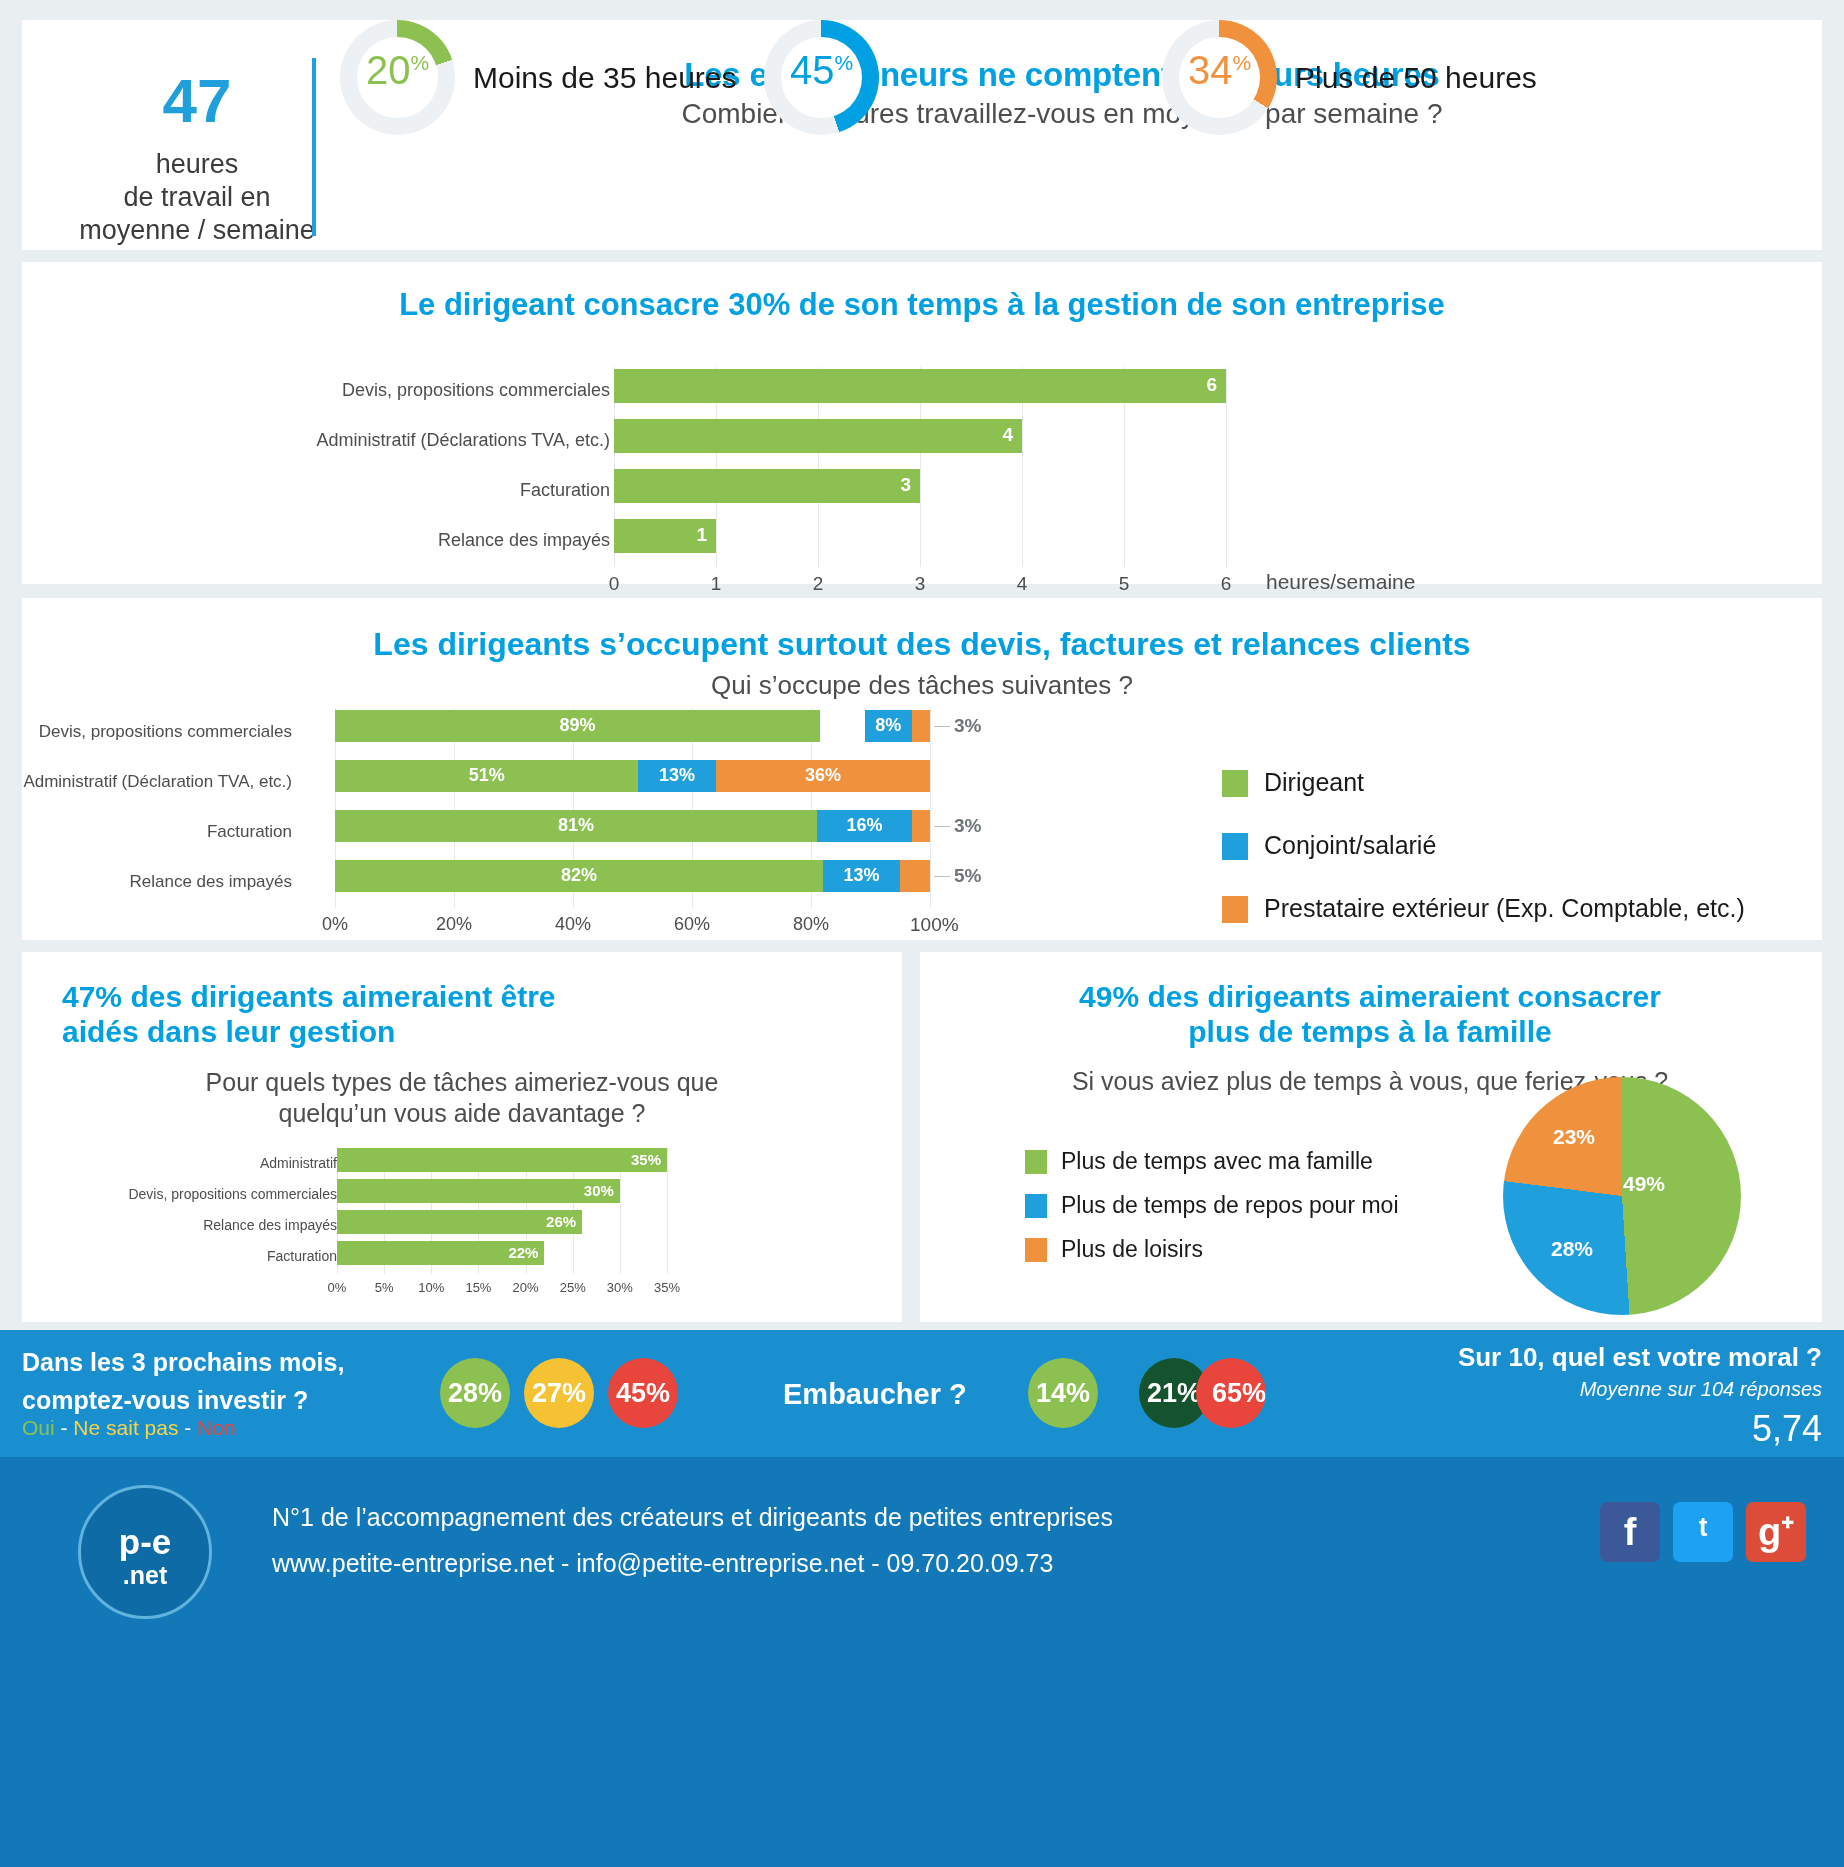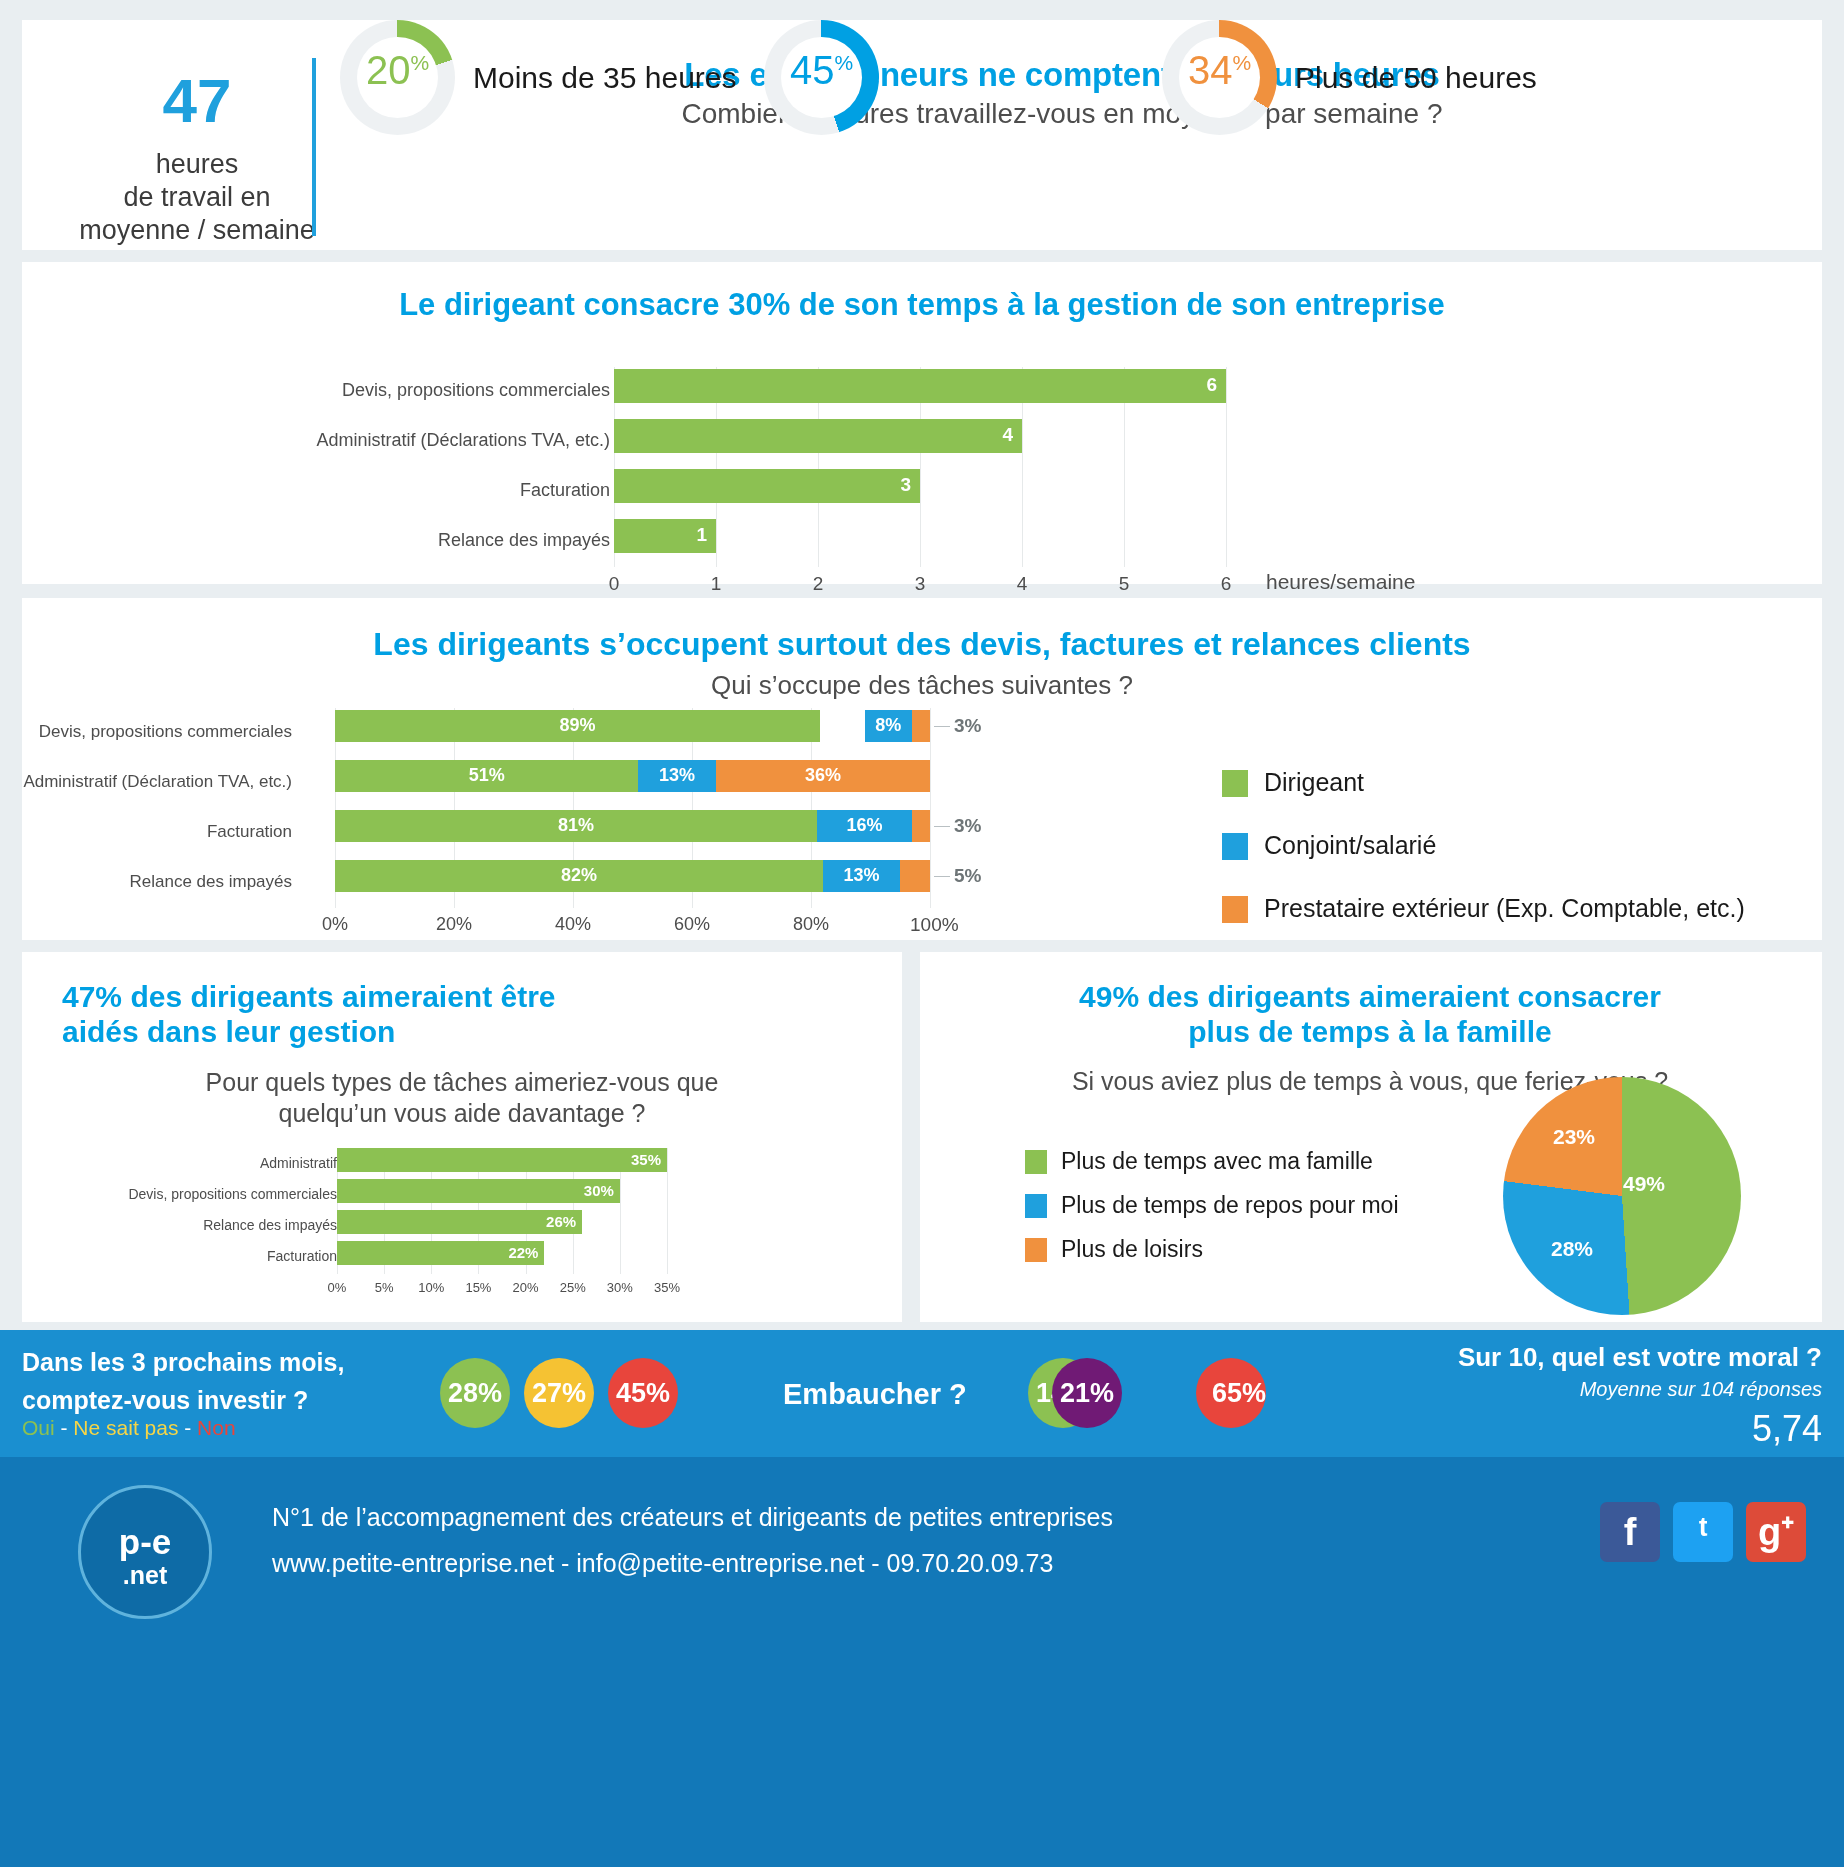--- a/index.html
+++ b/index.html
@@ -424,21 +424,21 @@
       <span class="ans-oui">Oui</span><span class="ans-sep"> - </span><span class="ans-nsp">Ne sait pas</span><span class="ans-sep"> - </span><span class="ans-non">Non</span>
     </div>
     <div id="investcircles">
         <div class="circ" style="left: 440px; top: 28px; background: rgb(140, 193, 82);">28%</div>
         <div class="circ" style="left: 524px; top: 28px; background: rgb(245, 194, 51);">27%</div>
         <div class="circ" style="left: 608px; top: 28px; background: rgb(232, 69, 60);">45%</div>
       </div>
     <div class="bar-lbl" style="left:783px;top:48px;">Embaucher ?</div>
     <div id="hirecircles">
         <div class="circ" style="left: 1028px; top: 28px; background: rgb(140, 193, 82);">14%</div>
-        <div class="circ" style="left: 1052px; top: 28px; background: #701a75;">21%</div>
+        <div class="circ" style="left: 1139px; top: 28px; background: #14532d;">21%</div>
         <div class="circ" style="left: 1196px; top: 28px; background: rgb(232, 69, 60); text-align: right;">65%</div>
       </div>
     <div class="bar-right-t">Sur 10, quel est votre moral ?</div>
     <div class="bar-right-s">Moyenne sur 104 réponses</div>
     <div class="bar-right-n">5,74</div>
   </div>
 
   <div id="foot">
     <div class="logo">
       <div class="logo-t1">p-e</div>

